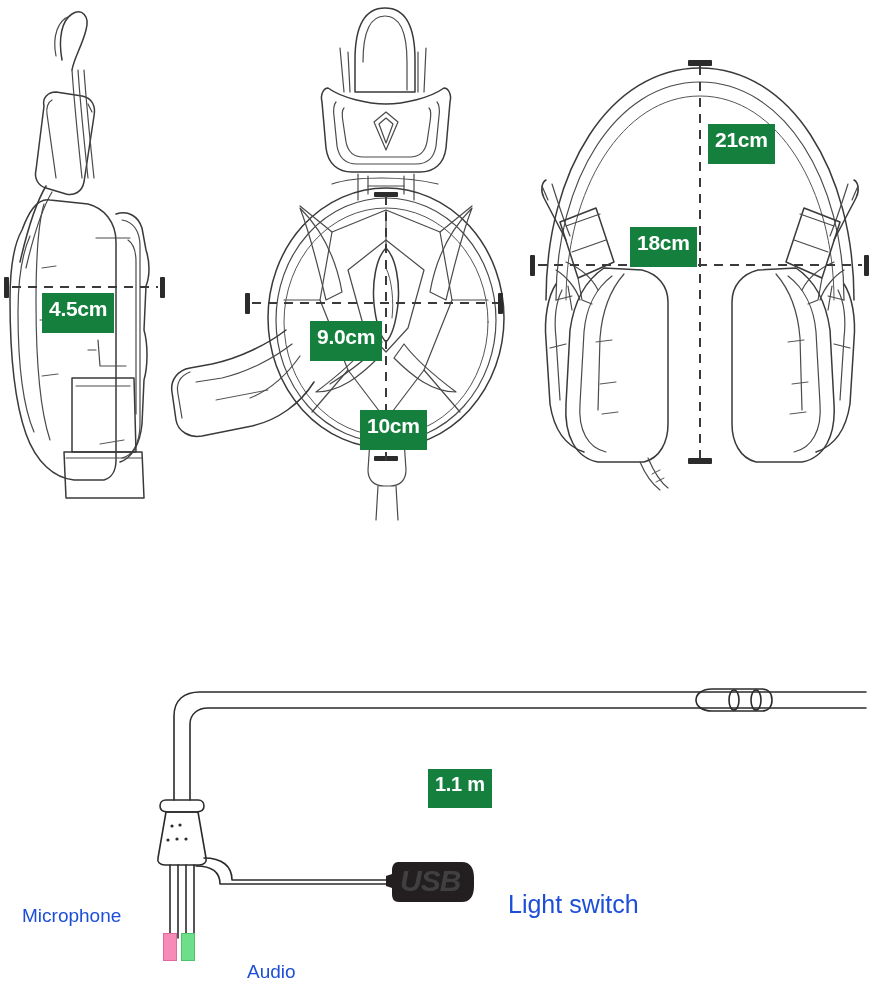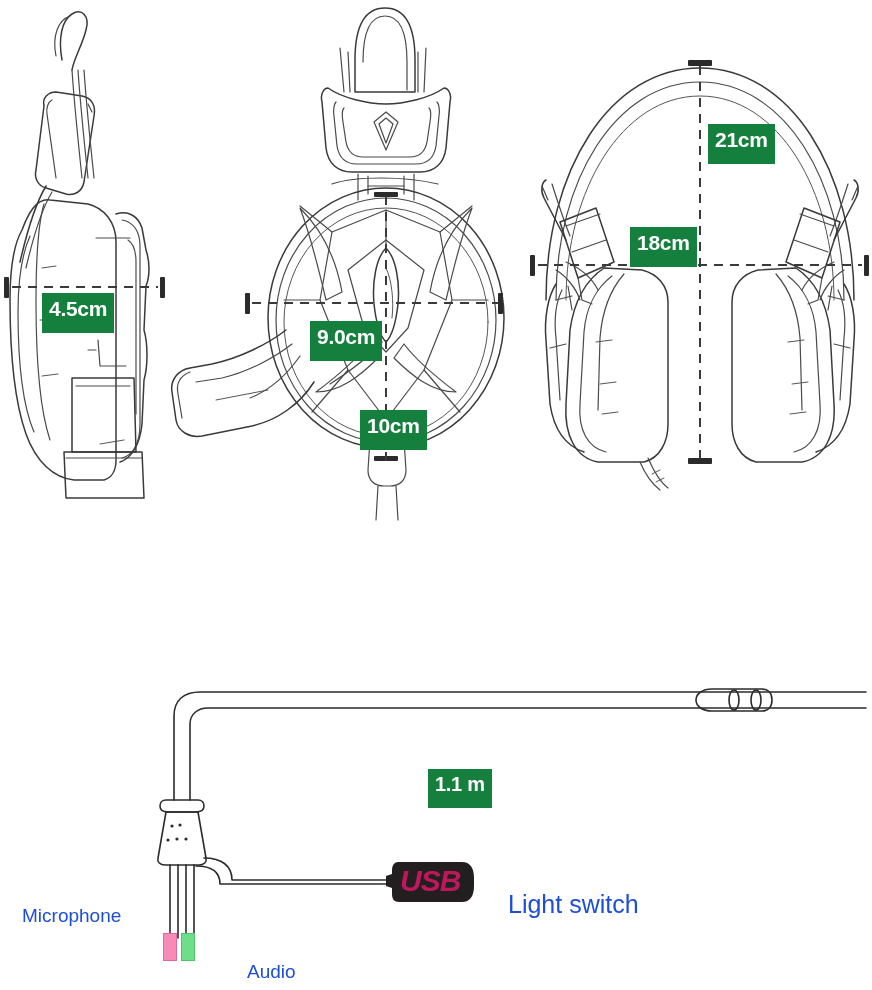--- a/index.html
+++ b/index.html
@@ -59,21 +59,21 @@
     line-height: 1;
     white-space: nowrap;
   }
   .caption.big {
     font-size: 25px;
   }
 
   
   .usb-badge {
     position: absolute;
-    color: #be185d;
+    color: #404040;
     font-family: "Liberation Sans", sans-serif;
     font-style: italic;
     font-weight: bold;
     font-size: 30px;
     line-height: 1;
     letter-spacing: -1px;
     z-index: 3;
   }
 
   

